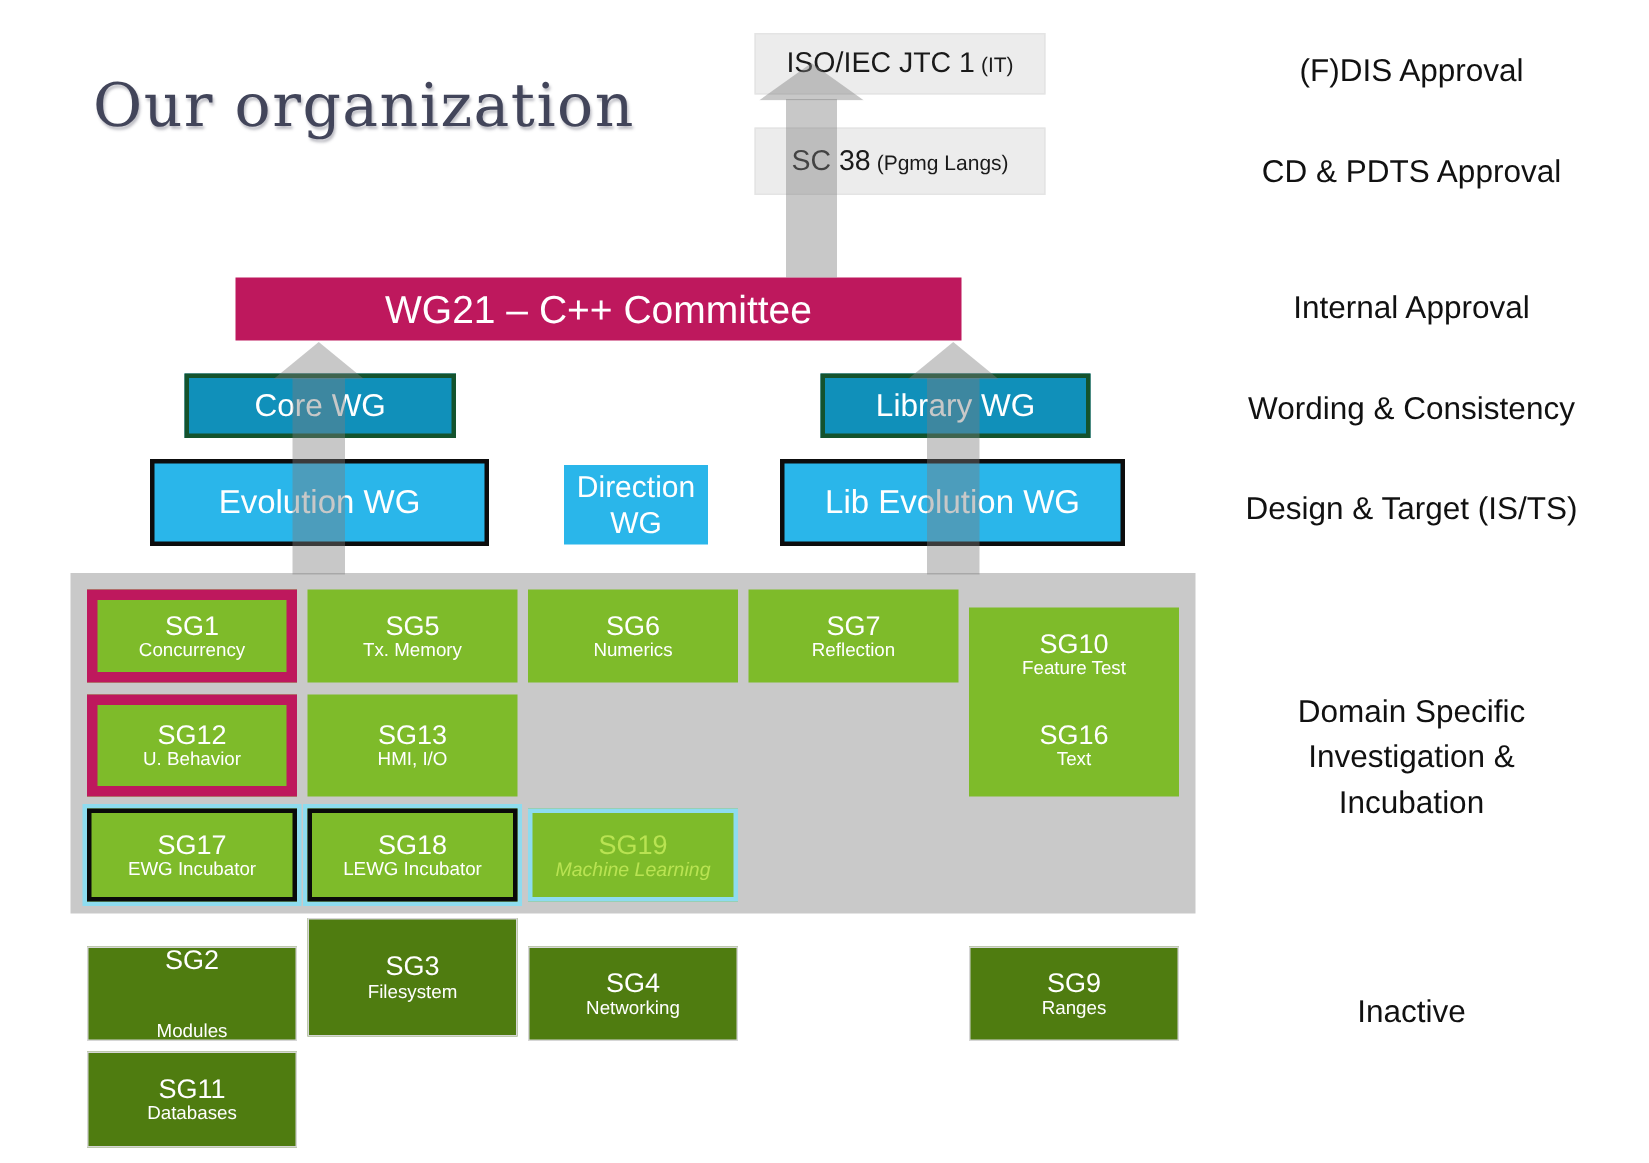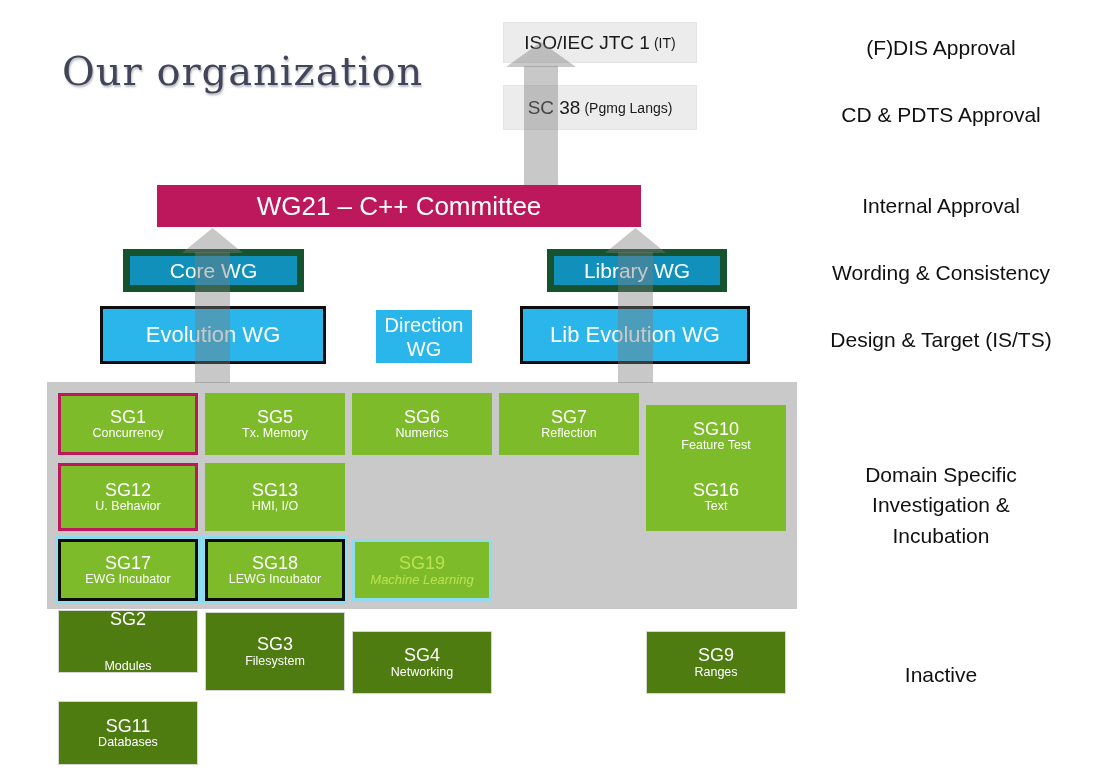--- a/index.html
+++ b/index.html
@@ -25,40 +25,40 @@
   
   .bar{
     position:absolute;left:122px;top:185px;width:484px;height:42px;background:#be185d;
     display:flex;align-items:center;justify-content:center;color:#ffffff;font-size:26px;margin-left:35px;
   }
   
   .wg{
     position:absolute;display:flex;align-items:center;justify-content:center;
     color:#ffffff;box-sizing:border-box;text-align:center;
   }
-  .teal{background:#1090ba;border:7px solid #14532d;}
+  .teal{background:#1090ba;border:3px solid #14532d;}
   .cyan{background:#2ab6ea;border:3px solid #0d0d0d;}
   .core{left:123px;top:249px;width:181px;height:43px;font-size:21px;}
   .library{left:547px;top:249px;width:180px;height:43px;font-size:21px;}
   .evolution{left:100px;top:306px;width:226px;height:58px;font-size:22px;}
   .libevolution{left:520px;top:306px;width:230px;height:58px;font-size:22px;}
   .direction{left:376px;top:310px;width:96px;height:53px;font-size:20px;background:#2ab6ea;border:none;line-height:1.2;}
   
   .arrow-shaft{position:absolute;background:rgba(125,125,125,0.42);}
   .arrow-head{position:absolute;background:rgba(125,125,125,0.42);
     clip-path:polygon(50% 0,100% 100%,0 100%);}
   
   .sg-panel{position:absolute;left:47px;top:382px;width:750px;height:227px;background:#c9c9c9;}
   .sg{
     position:absolute;width:140px;box-sizing:border-box;background:#7ebb2a;color:#ffffff;
     display:flex;flex-direction:column;align-items:center;justify-content:center;text-align:center;
   }
   .sg-id{font-size:18px;line-height:1.15;}
   .sg-name{font-size:12.5px;line-height:1.1;padding:0 12px;}
-  .sg.bordered{border:3px solid #be185d;}
+  .sg.bordered{border:7px solid #be185d;}
   .sg.incubator{border:3px solid #0a0a0a;box-shadow:0 0 0 3px #8edcef;}
   .sg.ml{border:3px solid #8edcef;}
   .sg.ml .sg-id,.sg.ml .sg-name{color:#b9e352;}
   .sg.ml .sg-name{font-style:italic;font-size:13px;}
   .sg-dark{
     position:absolute;width:140px;box-sizing:border-box;background:#4f7c10;color:#ffffff;
     border:1px solid #d6d6d6;
     display:flex;flex-direction:column;align-items:center;justify-content:center;text-align:center;
   }
   
@@ -146,21 +146,21 @@
   </div>
   <div class="sg incubator" style="left:205px;top:539px;height:62px;">
     <div class="sg-id">SG18</div>
     <div class="sg-name" style="padding:0 4px;">LEWG Incubator</div>
   </div>
   <div class="sg ml" style="left:352px;top:539px;height:62px;">
     <div class="sg-id">SG19</div>
     <div class="sg-name" style="padding:0 2px;">Machine Learning</div>
   </div>
 
-  <div class="sg-dark" style="left:58px;top:610px;height:63px;gap:31px;">
+  <div class="sg-dark" style="left:58px;top:631px;height:63px;gap:31px;">
     <div class="sg-id">SG2</div>
     <div class="sg-name">Modules</div>
   </div>
   <div class="sg-dark" style="left:205px;top:612px;height:79px;">
     <div class="sg-id">SG3</div>
     <div class="sg-name">Filesystem</div>
   </div>
   <div class="sg-dark" style="left:352px;top:631px;height:63px;">
     <div class="sg-id">SG4</div>
     <div class="sg-name">Networking</div>

